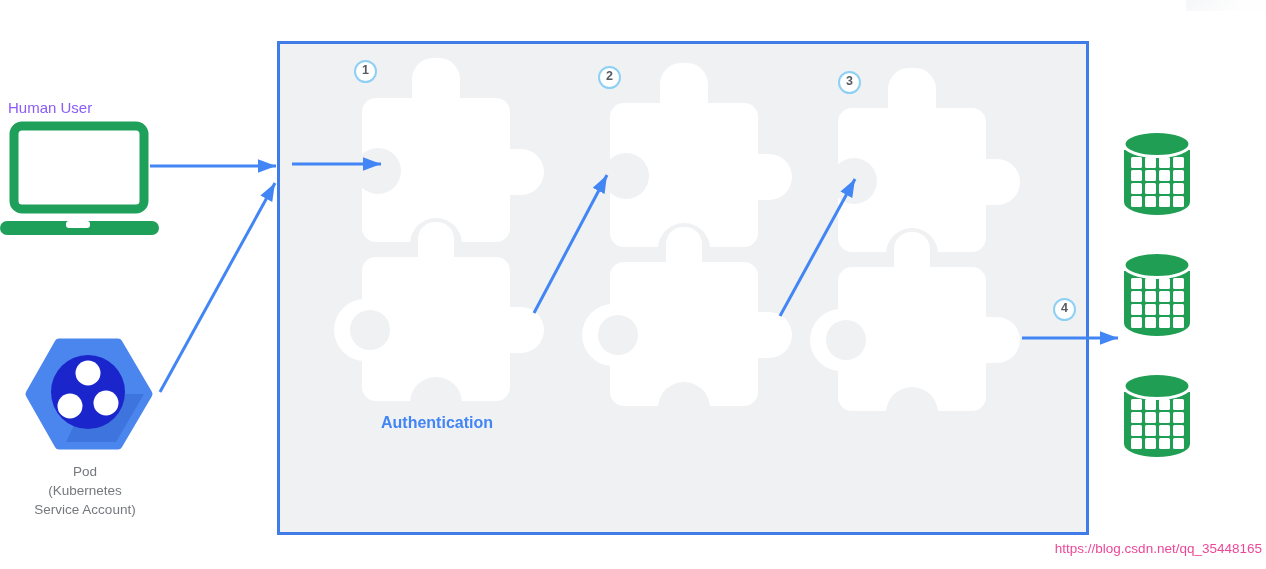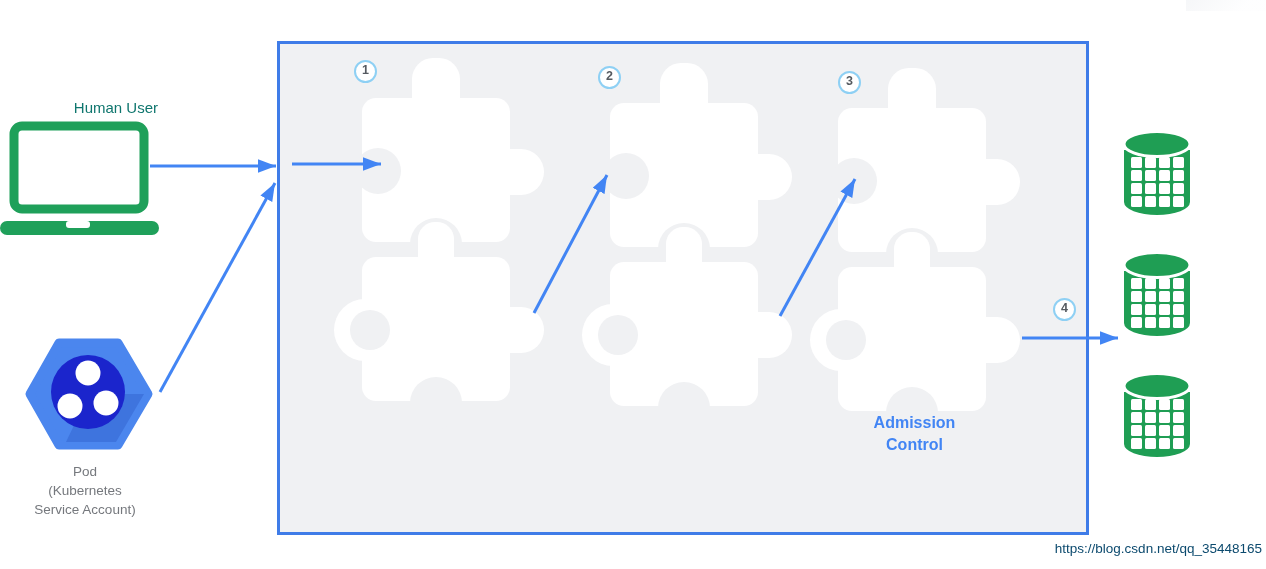--- a/index.html
+++ b/index.html
@@ -15,26 +15,26 @@
     position:absolute;left:277px;top:41px;width:812px;height:494px;
     box-sizing:border-box;background:#f0f1f3;border:3px solid #3f7ce8;
   }
   svg.layer{position:absolute;left:0;top:0;}
   .badge{
     position:absolute;width:23px;height:23px;box-sizing:border-box;
     border:2.5px solid #8ed0f4;border-radius:50%;background:#fff;
     color:#555a60;font-size:12.5px;font-weight:bold;text-align:center;line-height:17px;
   }
   .txt{position:absolute;white-space:pre-line;}
-  .gray-label{color:#0f766e;font-size:15px;text-align:right;}
+  .gray-label{color:#8b5cf6;font-size:15px;text-align:left;}
   .pod-label{color:#75787d;font-size:13.5px;line-height:1.4;text-align:center;}
   .step-label{color:#4285f4;font-size:16px;font-weight:bold;text-align:center;line-height:1.38;}
   .k8s-title{color:#3b6fd6;font-size:16.5px;font-weight:bold;text-align:center;}
   .k8s-sub{color:#4a86e8;font-size:13.5px;font-style:italic;text-align:center;}
-  .watermark{color:#0c4a6e;font-size:13.5px;text-align:right;}
+  .watermark{color:#ec4899;font-size:13.5px;text-align:right;}
 </style>
 </head>
 <body>
 
 <div class="canvas">
 
   <div class="corner-smudge"></div>
 
   <div class="api-box"></div>
 
@@ -121,22 +121,21 @@
   <div class="badge" style="left:598px;top:66px;">2</div>
   <div class="badge" style="left:838px;top:71px;">3</div>
   <div class="badge" style="left:1053px;top:298px;">4</div>
 
   <div class="txt gray-label" style="left:8px;top:99px;width:150px;">Human User</div>
 
   <div class="txt pod-label" style="left:-5px;top:463px;width:180px;">Pod
 (Kubernetes
 Service Account)</div>
 
+  <div class="txt step-label" style="left:362px;top:412px;width:150px;">Authentication</div>
 
 
-  <div class="txt step-label" style="left:838px;top:412px;width:153px;">Admission
-Control</div>
 
 
 
   <div class="txt watermark" style="right:4px;top:541px;width:300px;">https://blog.csdn.net/qq_35448165</div>
 
 </div>
 
 </body></html>

